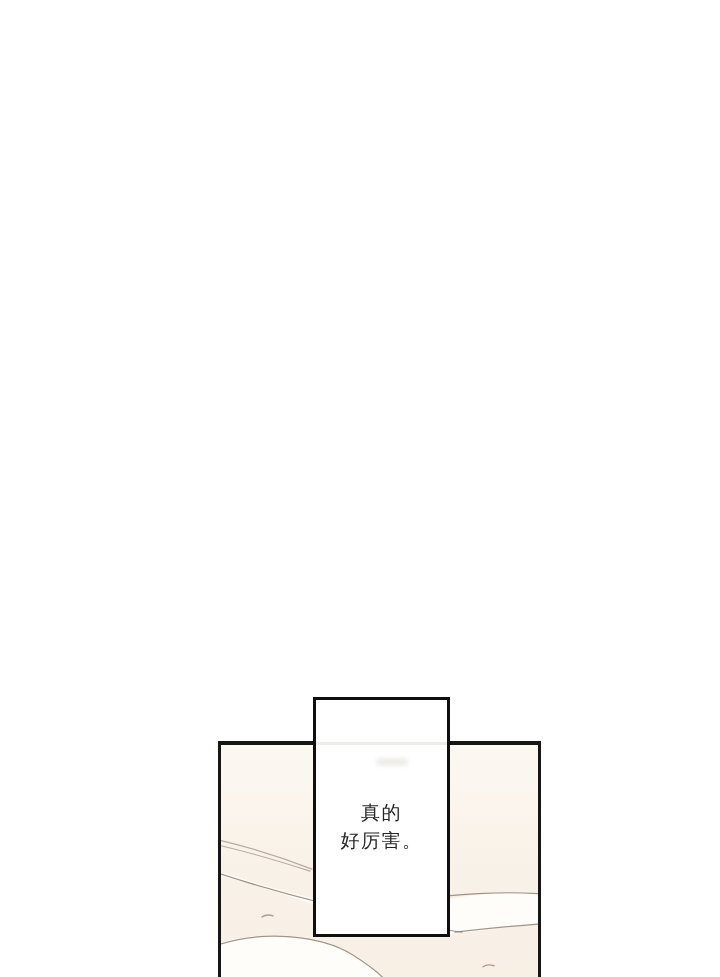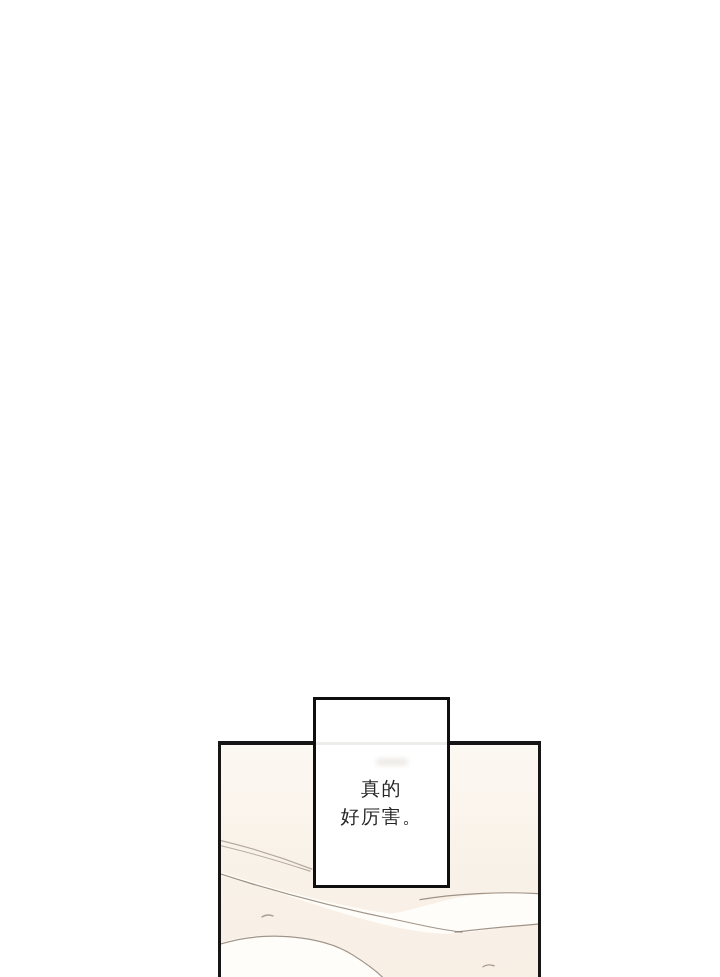--- a/index.html
+++ b/index.html
@@ -64,21 +64,21 @@
     stroke-width: 1.4;
     stroke-linecap: round;
     opacity: 0.7;
   }
   
   .bubble {
     position: absolute;
     left: 313px;
     top: 697px;
     width: 137px;
-    height: 191px;
+    height: 240px;
     box-sizing: border-box;
     background: var(--bubble-bg, #ffffff);
     border: 3px solid var(--bubble-border, #0f0f0f);
     z-index: 2;
   }
   .bubble-showthrough {
     position: absolute;
     left: 0;
     right: 0;
     top: 42px;

